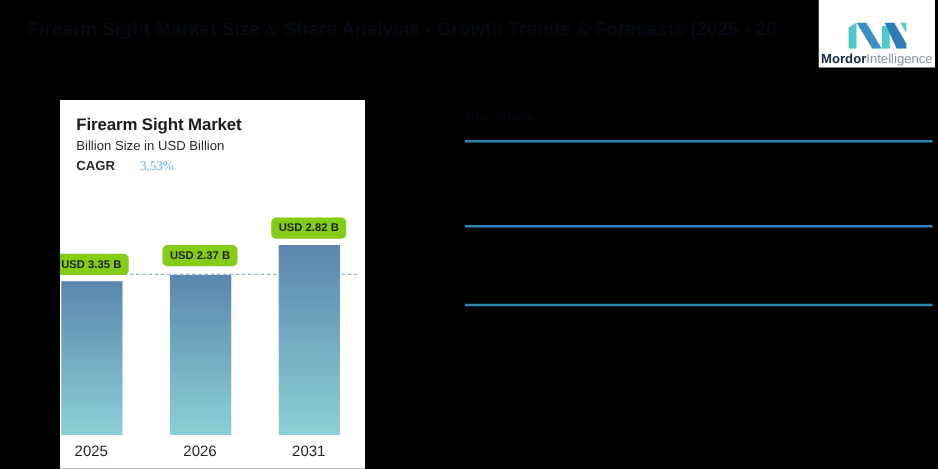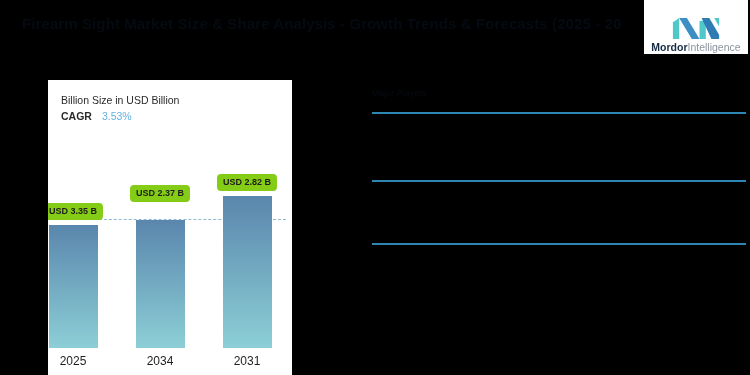--- a/index.html
+++ b/index.html
@@ -29,21 +29,21 @@
     color: #050a12;
     white-space: nowrap;
     overflow: hidden;
   }
 
   
   #logo {
     position: absolute;
     right: 2px;
     top: 0px;
-    width: 104px;
+    width: 93px;
     height: 54px;
     background: #ffffff;
     display: flex;
     flex-direction: column;
     align-items: center;
     justify-content: flex-start;
     padding-top: 18px;
     box-sizing: border-box;
   }
   #logo-mark { width: 66px; height: 30px; display: block; }
@@ -88,21 +88,21 @@
     line-height: 15px;
     margin-top: 2px;
   }
   #cagr-row {
     font-size: 10.5px;
     line-height: 15px;
     margin-top: 1px;
     white-space: nowrap;
   }
   #cagr-label { color: #2a2a2a; font-weight: bold; }
-  #cagr-value { color: #63b2de; margin-left: 10px; }
+  #cagr-value { color: #63b2de; margin-left: 20px; font-family: Liberation Serif, serif; }
 
   
   #plot {
     position: absolute;
     left: 0;
     top: 60px;
     width: 244px;
     height: 235px;
   }
   .bar-col {
@@ -195,39 +195,40 @@
     <polygon points="59,0 66,0 66,12" fill="#4ec8c8"></polygon>
   </svg>
   <div id="logo-wordmark">
     <span id="logo-word-bold">Mordor</span><span id="logo-word-light">Intelligence</span>
   </div>
 </div>
 
 <div id="chart-card">
 
   <div id="card-heading-block">
+    <div id="chart-title">Firearm Sight Market</div>
     <div id="chart-subtitle">Billion Size in USD Billion</div>
     <div id="cagr-row">
       <span id="cagr-label">CAGR</span><span id="cagr-value" style="color: rgb(99, 178, 222);">3.53%</span>
     </div>
   </div>
 
   <div id="plot">
     <div id="ref-line" style="bottom: 154.674px; border-top-color: rgb(143, 184, 212);"></div>
 
     <div class="bar-col" id="col-0" style="left: 0.5px;">
       <div class="bar-pill" style="bottom: 128.365px;">USD 3.35 B</div>
       <div class="bar" style="height: 123.365px; background: linear-gradient(rgb(90, 134, 173) 0%, rgb(140, 207, 214) 100%);"></div>
       <div class="bar-xlabel">2025</div>
     </div>
 
     <div class="bar-col" id="col-1" style="left: 87.5px;">
-      <div class="bar-pill" style="bottom: 146px;">USD 2.37 B</div>
+      <div class="bar-pill" style="bottom: 135px;">USD 2.37 B</div>
       <div class="bar" style="height: 127.674px; background: linear-gradient(rgb(90, 134, 173) 0%, rgb(140, 207, 214) 100%);"></div>
-      <div class="bar-xlabel">2034</div>
+      <div class="bar-xlabel">2026</div>
     </div>
 
     <div class="bar-col" id="col-2" style="left: 174.5px;">
       <div class="bar-pill" style="bottom: 156.916px;">USD 2.82 B</div>
       <div class="bar" style="height: 151.916px; background: linear-gradient(rgb(90, 134, 173) 0%, rgb(140, 207, 214) 100%);"></div>
       <div class="bar-xlabel">2031</div>
     </div>
   </div>
 </div>
 

